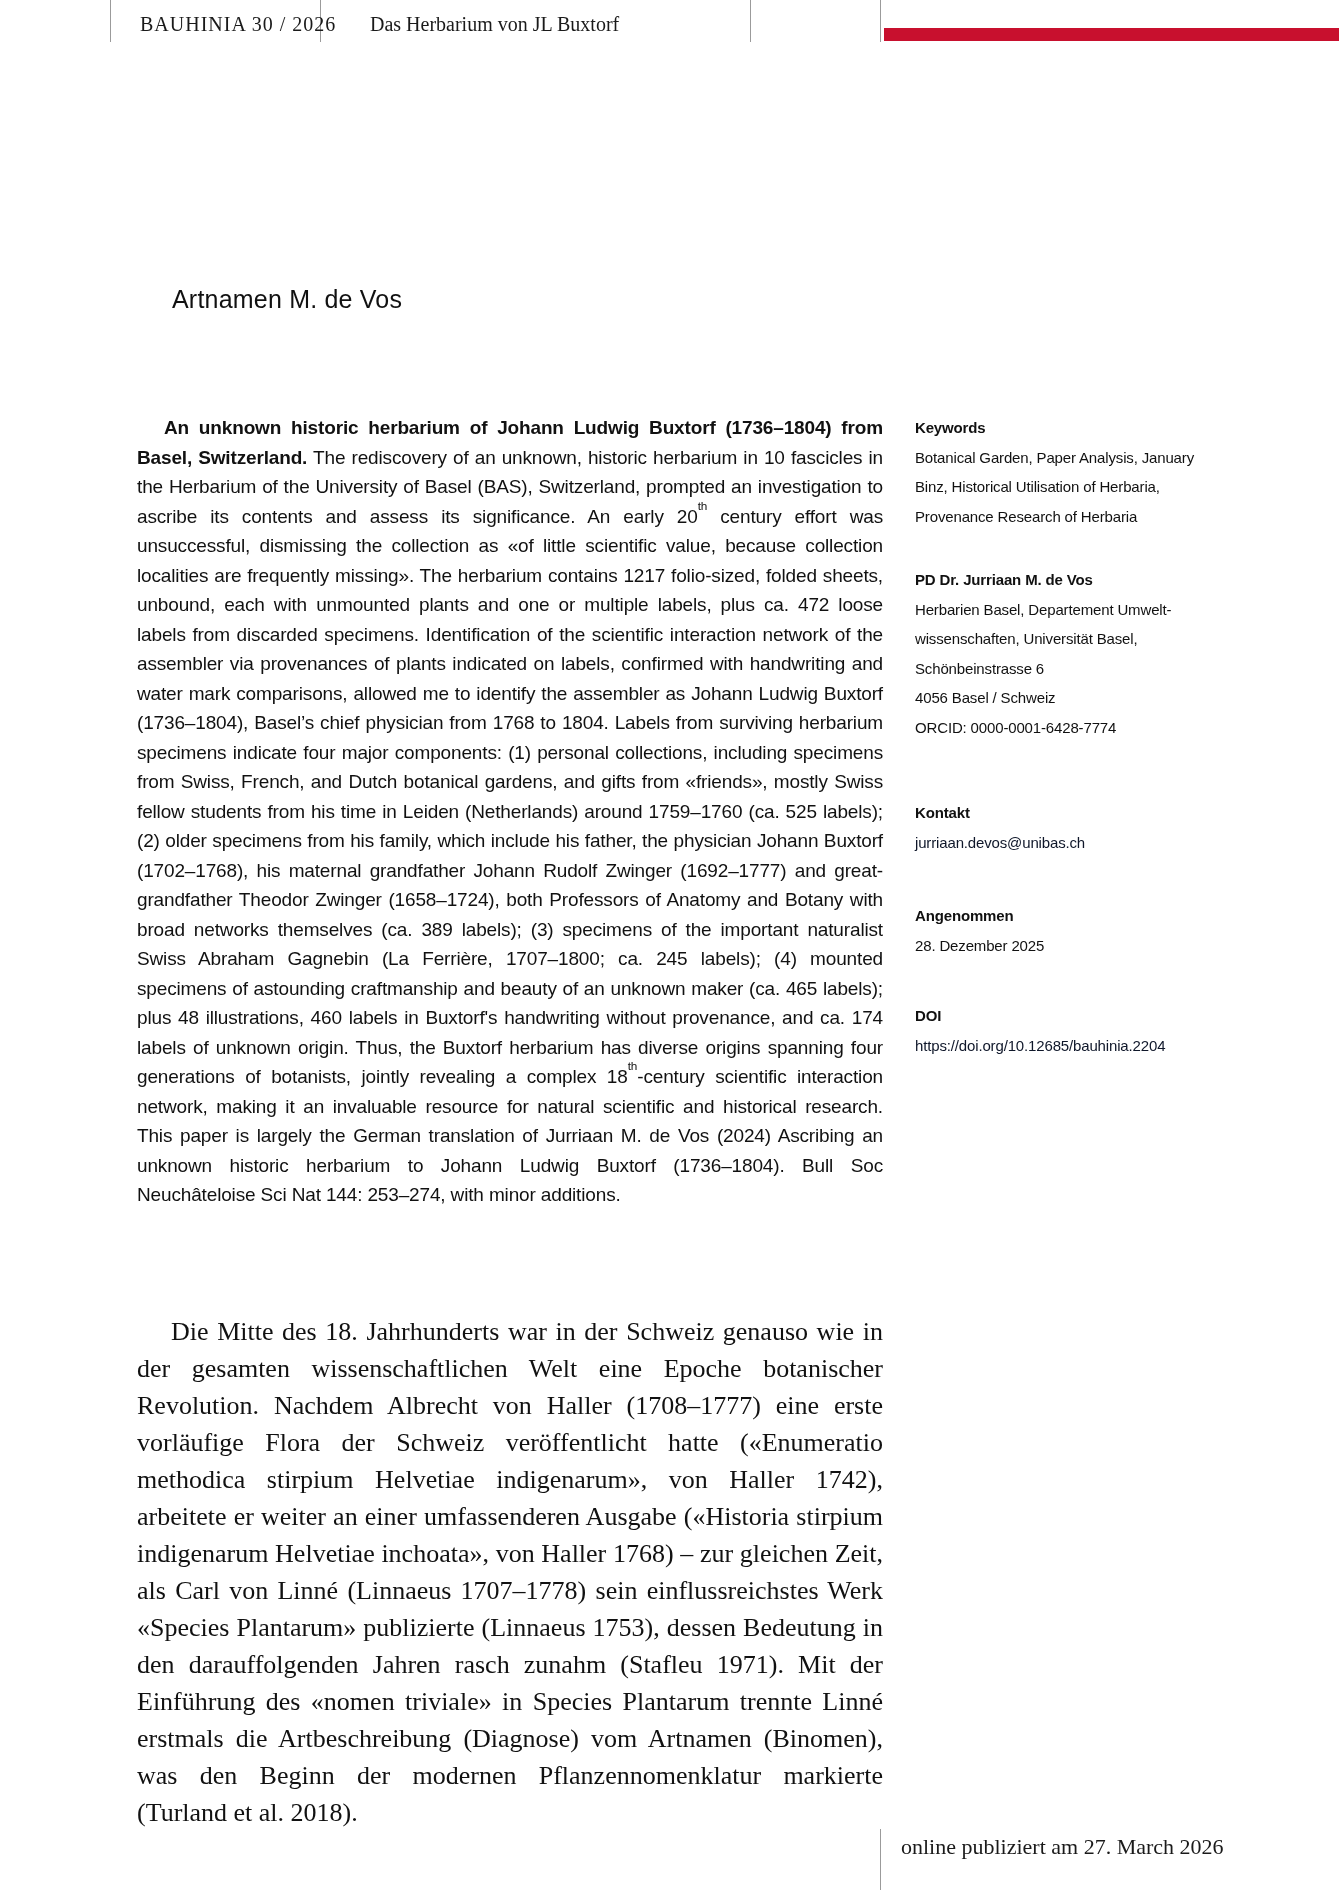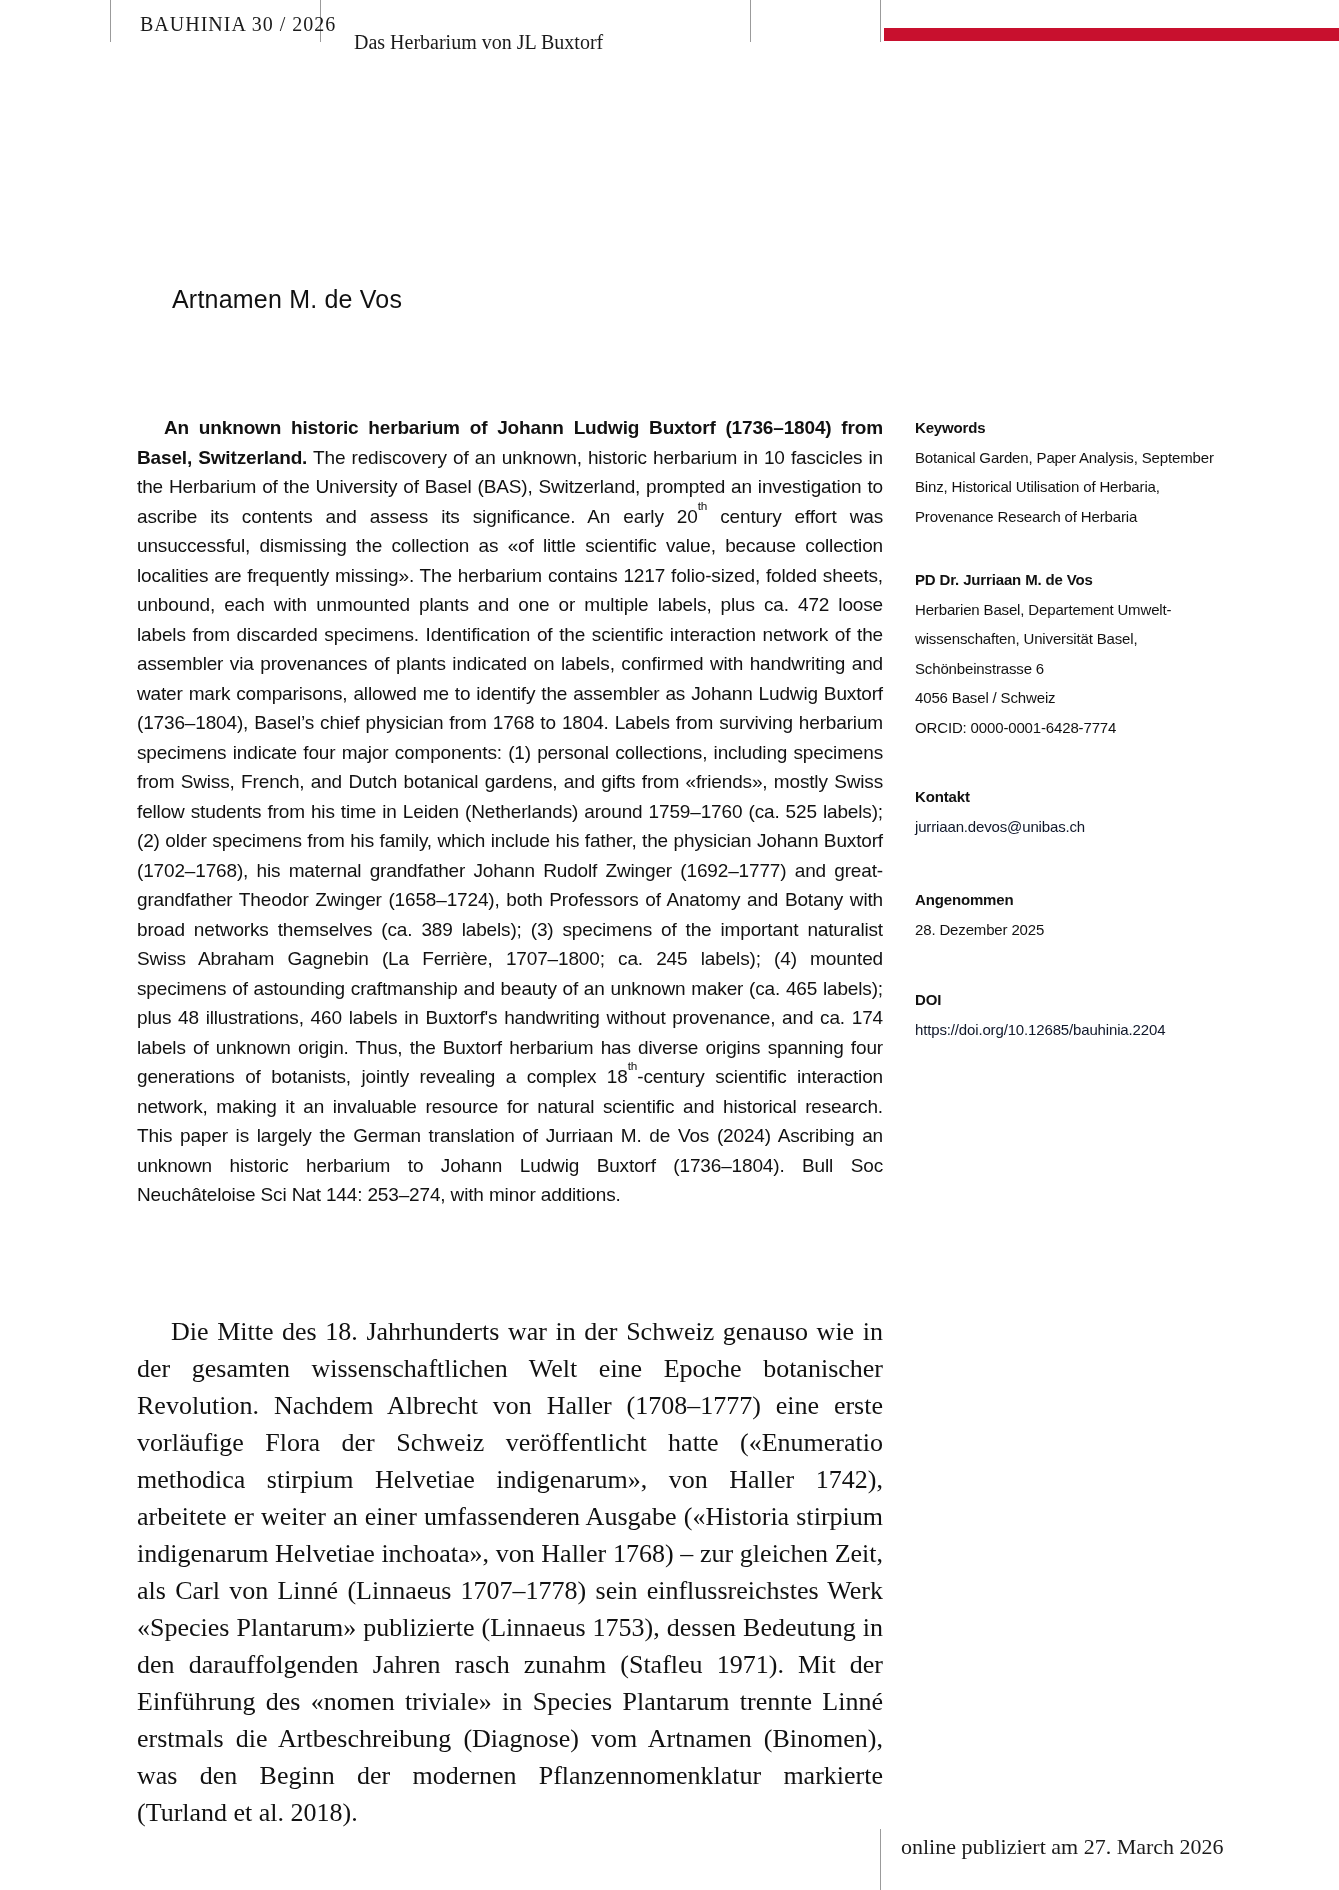--- a/index.html
+++ b/index.html
@@ -21,21 +21,21 @@
   .hrule { top: 0; height: 42px; }
   .header-text {
     position: absolute;
     top: 13px;
     font-family: "Liberation Serif", serif;
     font-size: 20px;
     color: #1a1a1a;
     white-space: nowrap;
   }
   .journal-name { left: 140px; letter-spacing: 1px; }
-  .running-title { left: 354px; margin-top: 18px; }
+  .running-title { left: 370px; }
   .accent-bar {
     position: absolute;
     left: 884px;
     top: 28px;
     width: 455px;
     height: 13px;
     background: #c8102e;
   }
   
   .page-title {
@@ -84,21 +84,21 @@
     top: 413px;
     width: 352px;
     font-size: 15px;
     line-height: 29.5px;
     letter-spacing: -0.15px;
     color: #111111;
   }
   .sb-heading { font-weight: bold; }
   .sb-body { white-space: pre-line; }
   .gap-a { margin-top: 34px; }
-  .gap-b { margin-top: 40px; }
+  .gap-b { margin-top: 56px; }
   .gap-c { margin-top: 44px; }
   .gap-d { margin-top: 41px; }
   .sb-link { color: #0f172a; text-decoration: none; text-align: center; }
   
   .body-par {
     position: absolute;
     left: 137px;
     top: 1313px;
     width: 746px;
     font-family: "Liberation Serif", serif;
@@ -143,21 +143,21 @@
   <div class="accent-bar"></div>
 
   <div class="author-name">Artnamen M. de Vos</div>
 
   <p class="abstract" style="margin:0"><span class="lead">An unknown historic herbarium of Johann Ludwig Buxtorf (1736–1804) from Basel, Switzerland.</span><span> The rediscovery of an unknown, historic herbarium in 10 fascicles in the Herbarium of the University of Basel (BAS), Switzerland, prompted an investigation to ascribe its contents and assess its significance. An early 20</span><sup class="ord">th</sup><span> century effort was unsuccessful, dismissing the collection as «of little scientific value, because collection localities are frequently missing». The herbarium contains 1217 folio-sized, folded sheets, unbound, each with unmounted plants and one or multiple labels, plus ca. 472 loose labels from discarded specimens. Identification of the scientific interaction network of the assembler via provenances of plants indicated on labels, confirmed with handwriting and water mark comparisons, allowed me to identify the assembler as Johann Ludwig Buxtorf (1736–1804), Basel’s chief physician from 1768 to 1804. Labels from surviving herbarium specimens indicate four major components: (1) personal collections, including specimens from Swiss, French, and Dutch botanical gardens, and gifts from «friends», mostly Swiss fellow students from his time in Leiden (Netherlands) around 1759–1760 (ca. 525 labels); (2) older specimens from his family, which include his father, the physician Johann Buxtorf (1702–1768), his maternal grandfather Johann Rudolf Zwinger (1692–1777) and great-grandfather Theodor Zwinger (1658–1724), both Professors of Anatomy and Botany with broad networks themselves (ca. 389 labels); (3) specimens of the important naturalist Swiss Abraham Gagnebin (La Ferrière, 1707–1800; ca. 245 labels); (4) mounted specimens of astounding craftmanship and beauty of an unknown maker (ca. 465 labels); plus 48 illustrations, 460 labels in Buxtorf's handwriting without provenance, and ca. 174 labels of unknown origin. Thus, the Buxtorf herbarium has diverse origins spanning four generations of botanists, jointly revealing a complex 18</span><sup class="ord">th</sup><span>-century scientific interaction network, making it an invaluable resource for natural scientific and historical research. This paper is largely the German translation of Jurriaan M. de Vos (2024) Ascribing an unknown historic herbarium to Johann Ludwig Buxtorf (1736–1804). Bull Soc Neuchâteloise Sci Nat 144: 253–274, with minor additions.</span></p>
 
   <div class="sidebar">
 
     <div class="sb-section">
       <div class="sb-heading">Keywords</div>
-      <div class="sb-body">Botanical Garden, Paper Analysis, September
+      <div class="sb-body">Botanical Garden, Paper Analysis, January
 Binz, Historical Utilisation of Herbaria,
 Provenance Research of Herbaria</div>
     </div>
 
     <div class="sb-section gap-a">
       <div class="sb-heading">PD Dr. Jurriaan M. de Vos</div>
       <div class="sb-body">Herbarien Basel, Departement Umwelt-
 wissenschaften, Universität Basel,
 Schönbeinstrasse 6
 4056 Basel / Schweiz

